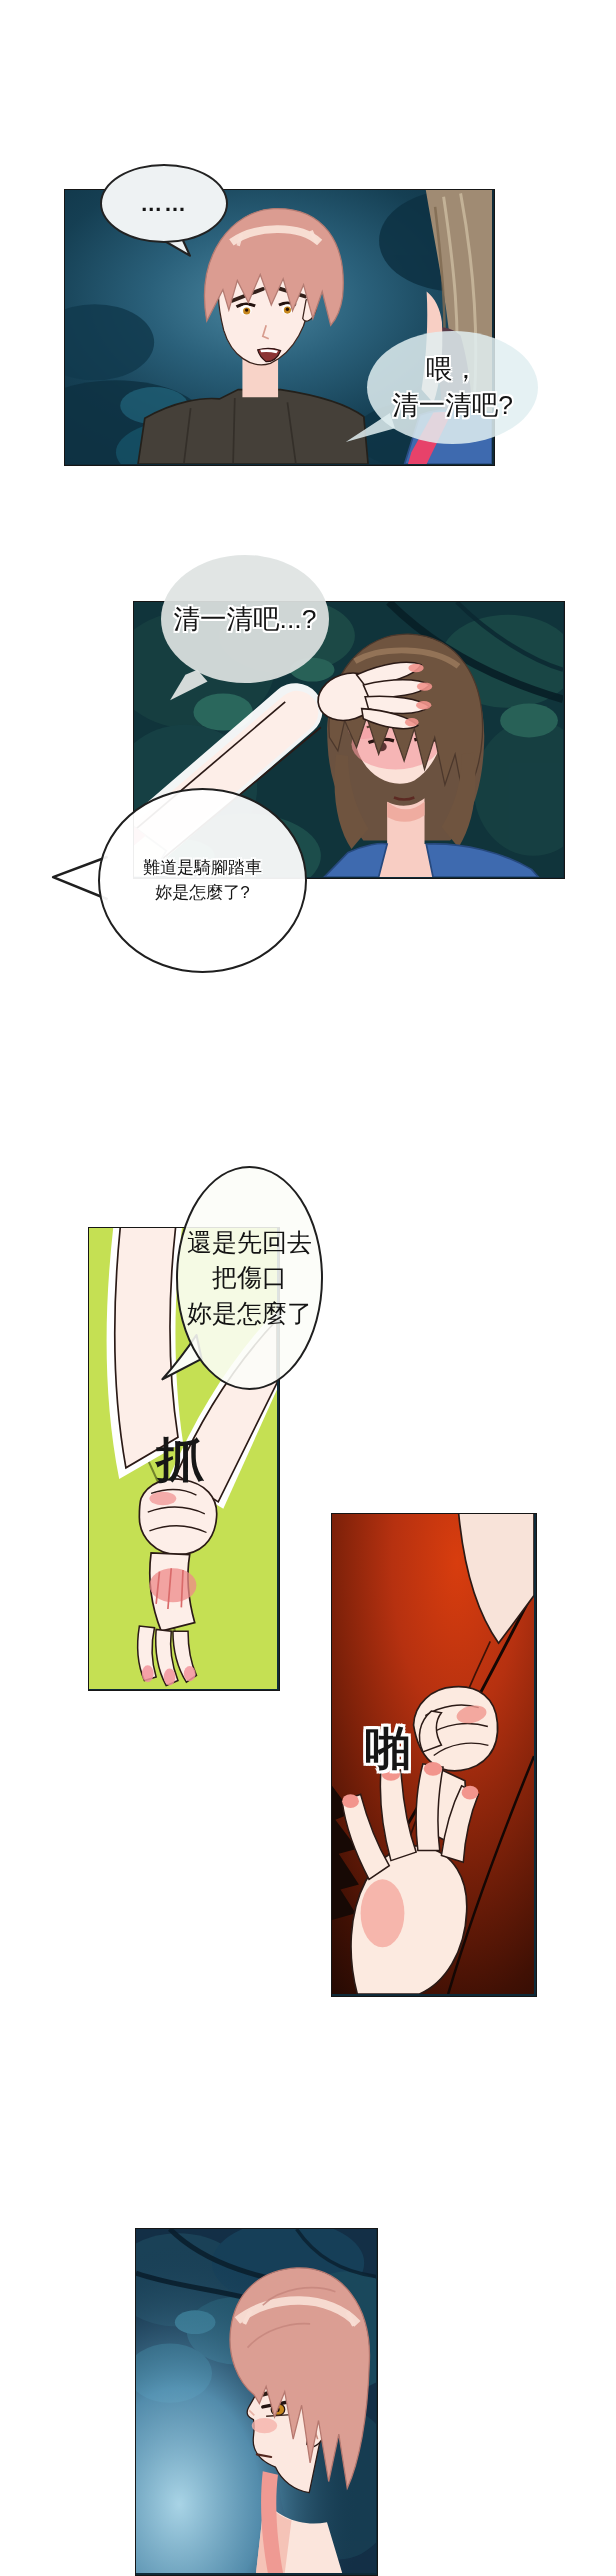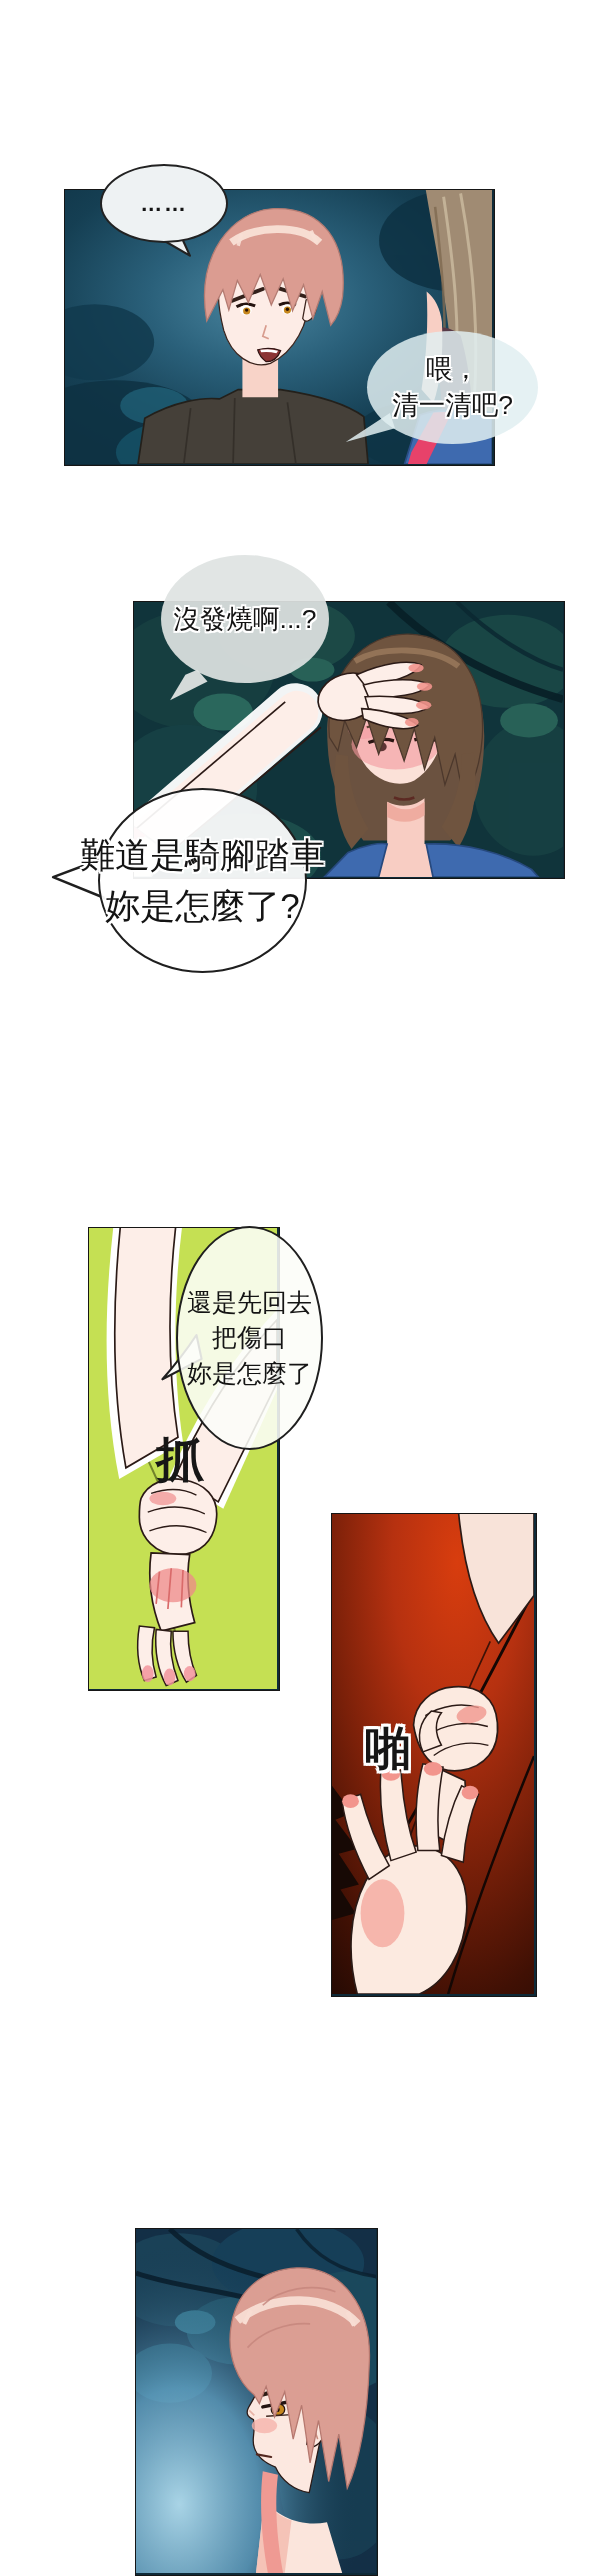--- a/index.html
+++ b/index.html
@@ -22,22 +22,22 @@
   }
   .sfx{position:absolute;z-index:6;font-weight:700;color:#161616;}
   .sfx.outlined{
     text-shadow:-2.6px -2.6px 0 #fff,2.6px -2.6px 0 #fff,-2.6px 2.6px 0 #fff,2.6px 2.6px 0 #fff,
                  0 -2.6px 0 #fff,0 2.6px 0 #fff,-2.6px 0 0 #fff,2.6px 0 0 #fff;
   }
   
   #bubble-ellipsis{left:100px;top:164px;width:128px;height:79px;background:#eef2f3;border:2.6px solid #222;font-size:22px;font-weight:700;letter-spacing:1.7px;}
   #bubble-hey{left:367px;top:331px;width:171px;height:113px;background:rgba(225,238,241,0.85);font-size:26.5px;line-height:1.35;}
   #bubble-fever{left:161px;top:555px;width:168px;height:128px;background:rgba(222,227,226,0.92);font-size:26.5px;}
-  #bubble-bike{left:98px;top:788px;width:209px;height:185px;background:rgba(255,255,255,0.93);border:2.6px solid #1f1f1f;font-size:35px;line-height:1.45;align-items:center;}
-  #bubble-goback{left:176px;top:1226px;width:147px;height:224px;background:rgba(252,253,248,0.88);border:2.6px solid #1f1f1f;font-size:25px;line-height:1.42;text-align:right;}
+  #bubble-bike{left:98px;top:788px;width:209px;height:185px;background:rgba(255,255,255,0.93);border:2.6px solid #1f1f1f;font-size:17px;line-height:1.45;align-items:center;}
+  #bubble-goback{left:176px;top:1166px;width:147px;height:224px;background:rgba(252,253,248,0.88);border:2.6px solid #1f1f1f;font-size:25px;line-height:1.42;text-align:right;}
   #sfx-grab{left:156px;top:1428px;font-size:48px;}
   #sfx-slap{left:365px;top:1718px;font-size:46px;}
 </style>
 </head>
 <body>
 
 <div class="panel" id="panel1" style="left:64px;top:189px;width:431px;height:277px;">
   <svg viewBox="0 0 503 324" width="427" height="274" preserveAspectRatio="none">
     <defs>
       <radialGradient id="p1bg" cx="0.45" cy="0.40" r="0.85">
@@ -298,21 +298,21 @@
 <div class="bubble" id="bubble-ellipsis">
   <div class="line">……</div>
 </div>
 
 <div class="bubble" id="bubble-hey">
   <div class="line outlined">喂，</div>
   <div class="line outlined">清一清吧?</div>
 </div>
 
 <div class="bubble" id="bubble-fever">
-  <div class="line outlined">沒發燒啊...?</div>
+  <div class="line outlined">清一清吧...?</div>
 </div>
 
 <div class="bubble" id="bubble-bike">
   <div class="line outlined">難道是騎腳踏車</div>
   <div class="line outlined">妳是怎麼了?</div>
 </div>
 
 <div class="bubble" id="bubble-goback">
   <div class="line">還是先回去</div>
   <div class="line">把傷口</div>

